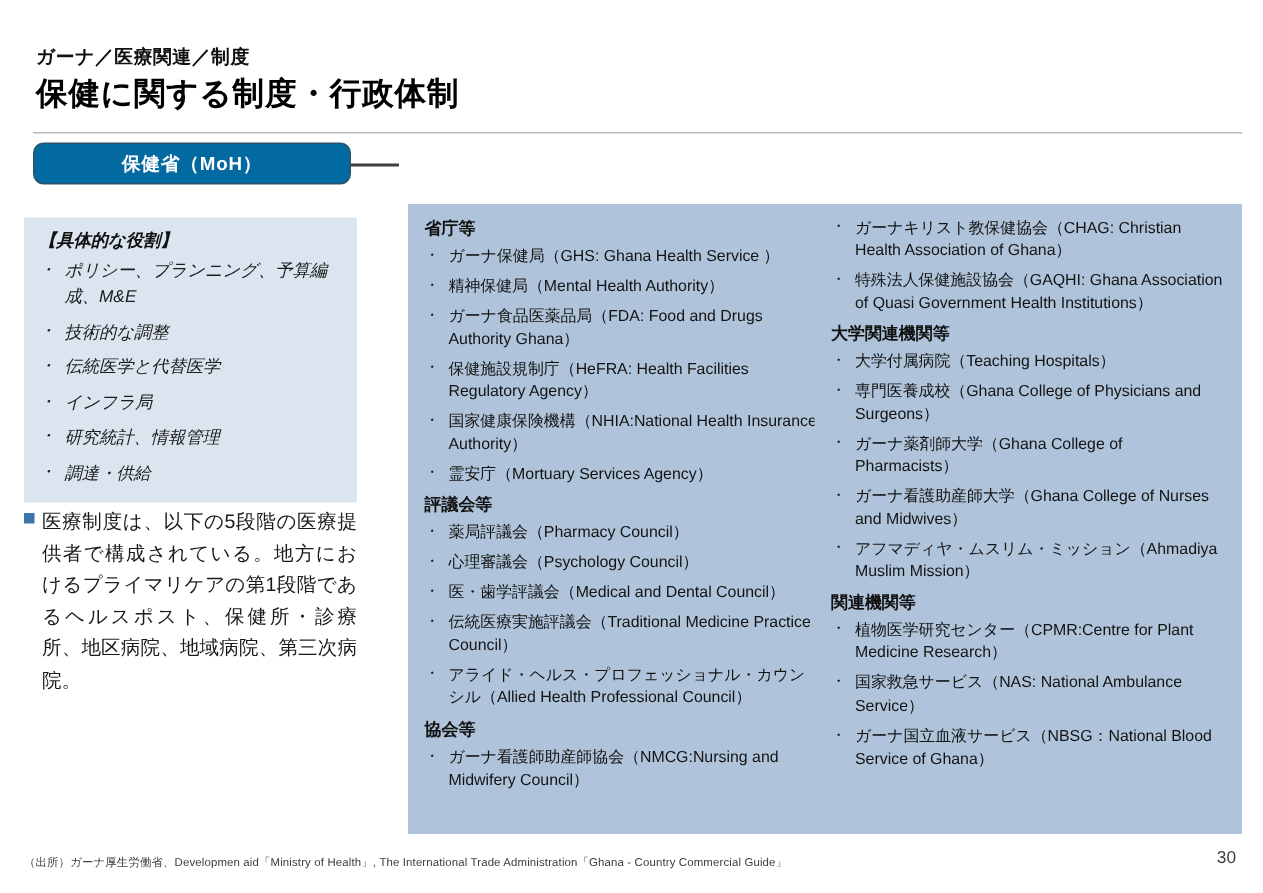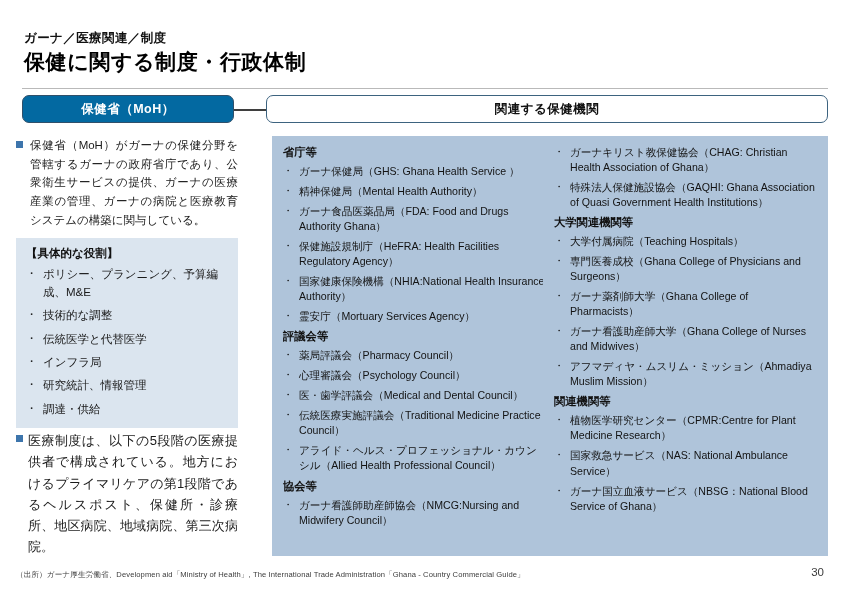--- a/index.html
+++ b/index.html
@@ -123,20 +123,21 @@
     flex: 1 1 auto;
     text-align: justify;
     text-justify: inter-character;
   }
   .role-panel {
     margin-top: 9px;
     background: #dbe5ef;
     padding: 8px 10px 10px 10px;
     box-sizing: border-box;
     width: 222px;
+    font-style: italic;
   }
   .role-heading {
     font-size: 11.5px;
     font-weight: bold;
     color: #111;
     margin-bottom: 5px;
   }
   .role-list {
     margin: 0;
     padding: 0;
@@ -232,30 +233,23 @@
 <div class="slide">
 
   <div class="kicker">ガーナ／医療関連／制度</div>
   <div class="slide-title">保健に関する制度・行政体制</div>
   <div class="title-rule"></div>
 
   <div class="moh-box">
     <span>保健省（MoH）</span>
   </div>
   <div class="connector"></div>
-  <div class="agencies-box">
-    <span>関連する保健機関</span>
-  </div>
 
   <div class="left-col">
 
-    <div class="lead-block">
-      <span class="sq-bullet"></span>
-      <span class="lead-text">保健省（MoH）がガーナの保健分野を管轄するガーナの政府省庁であり、公衆衛生サービスの提供、ガーナの医療産業の管理、ガーナの病院と医療教育システムの構築に関与している。</span>
-    </div>
 
     <div class="role-panel">
       <div class="role-heading">【具体的な役割】</div>
       <ul class="role-list">
         <li>
           <span class="dot">・</span>
           <span>ポリシー、プランニング、予算編成、M&amp;E</span>
         </li>
         <li>
           <span class="dot">・</span>

